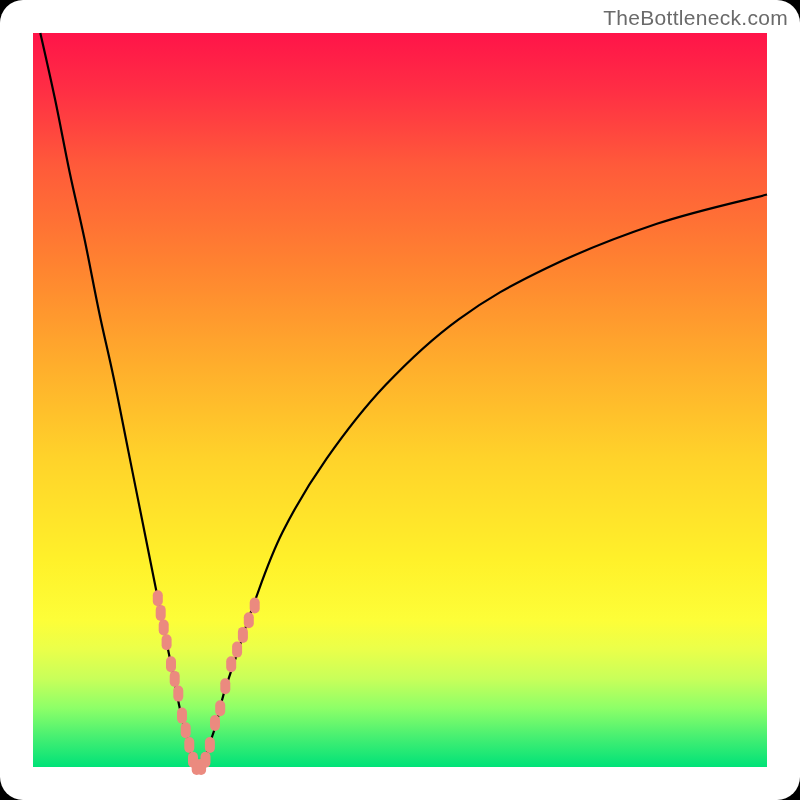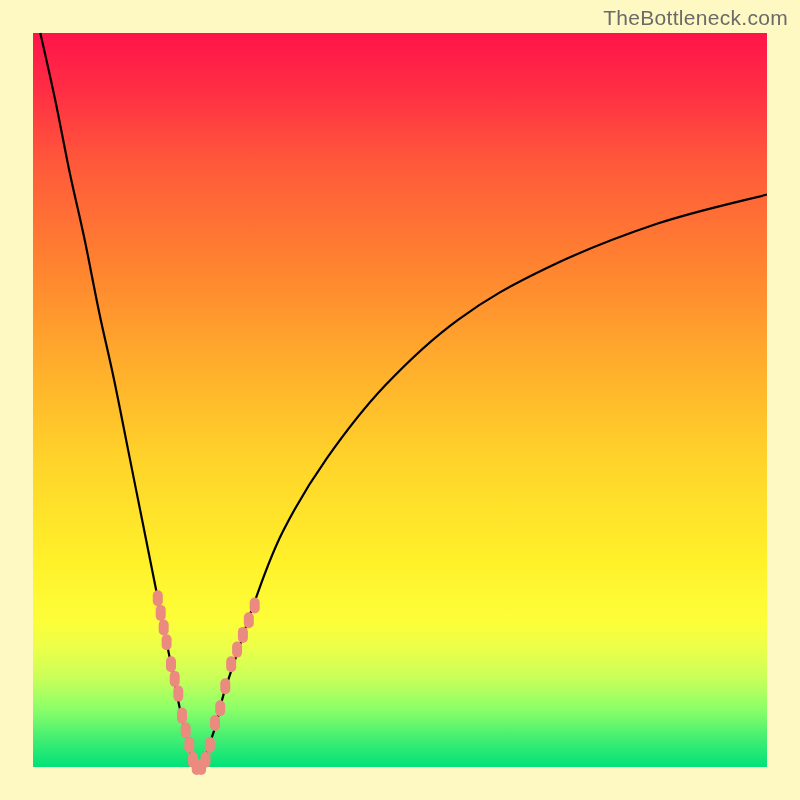--- a/index.html
+++ b/index.html
@@ -10,21 +10,22 @@
     overflow: hidden;
     background: #000;
     font-family: Arial, Helvetica, sans-serif;
   }
   .frame {
     position: absolute;
     top: 0;
     left: 0;
     width: 800px;
     height: 800px;
-    background: #fef9c3;
+    background: #ffffff;
+    border-radius: 23px;
   }
   .plot-area {
     position: absolute;
     top: 33px;
     left: 33px;
     width: 734px;
     height: 734px;
     
     background: linear-gradient(
       to bottom,

